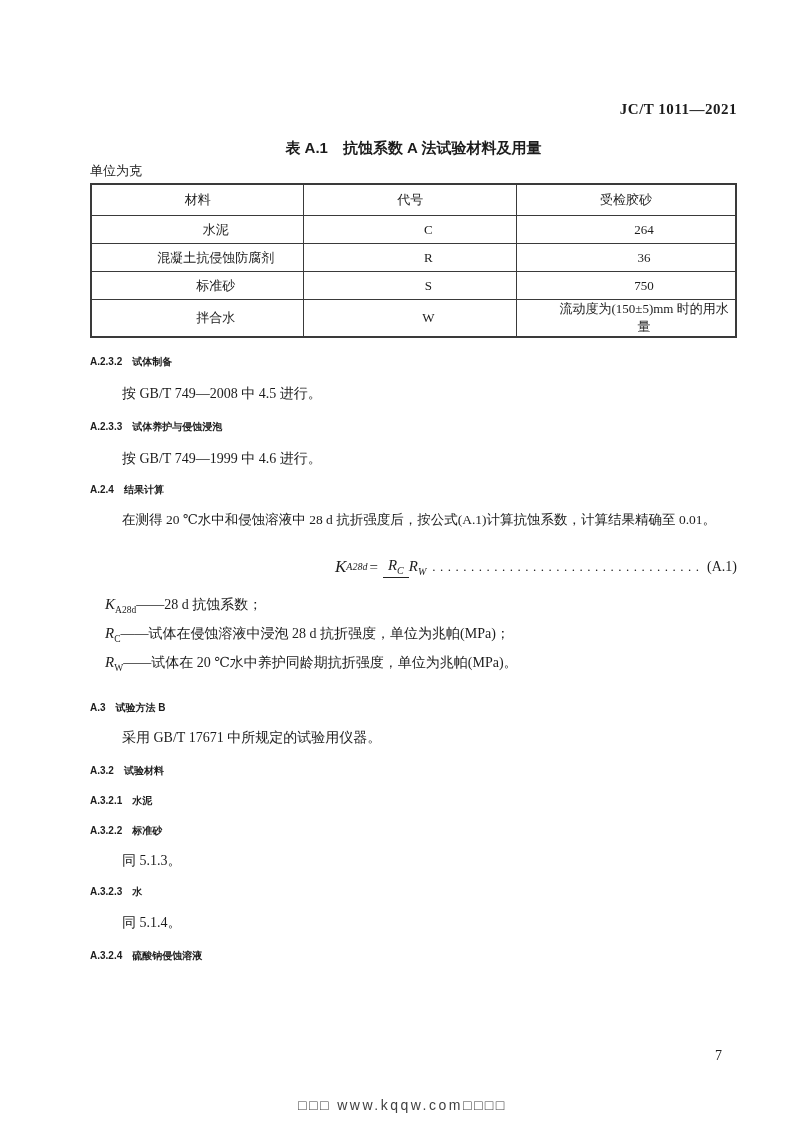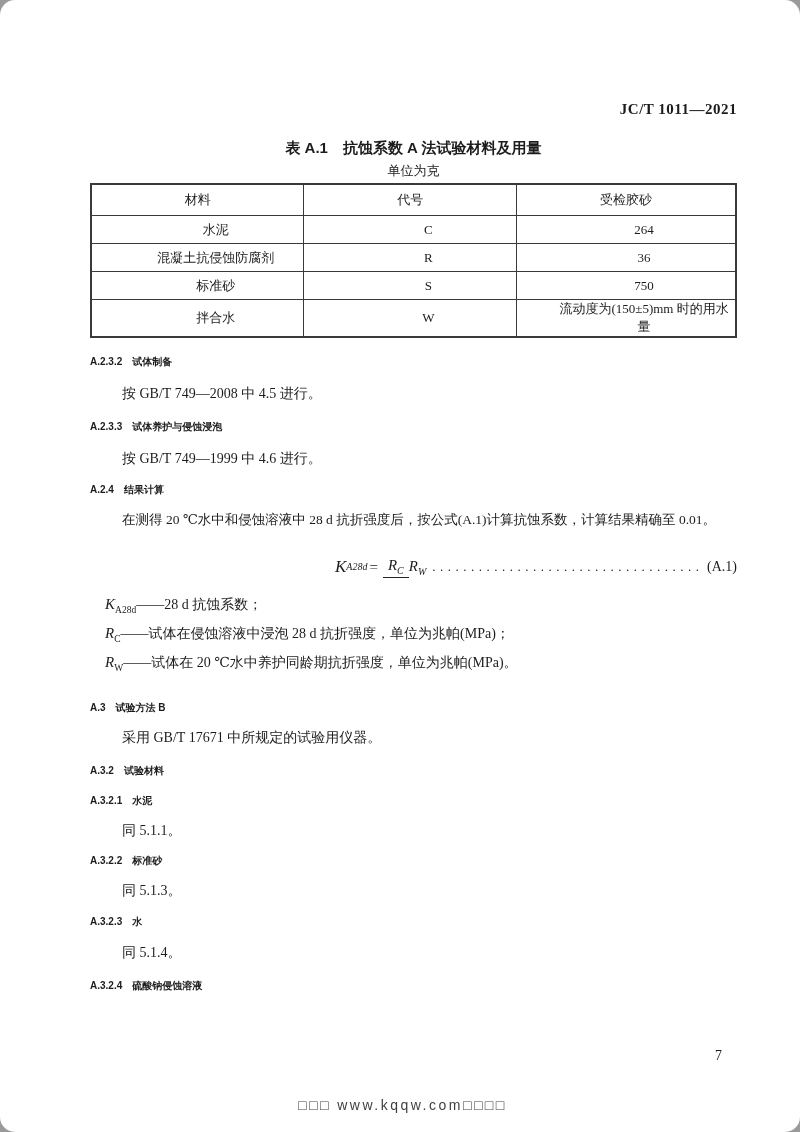--- a/index.html
+++ b/index.html
@@ -1,22 +1,22 @@
 <!DOCTYPE html>
 <html><head>
 <meta charset="utf-8">
 <style>
   html,body{margin:0;padding:0;background:#9a9a9a;}
   .page{position:relative;width:800px;height:1132px;background:#ffffff;margin:0 auto;
-        font-family:"Liberation Serif","DejaVu Serif",serif;color:#1c1c1c;overflow:hidden;border-radius:15px;}
+        font-family:"Liberation Serif","DejaVu Serif",serif;color:#1c1c1c;overflow:hidden;}
   .content{position:absolute;left:90px;top:0;width:647px;}
   .doc-code{padding-top:100px;text-align:right;font-weight:bold;font-size:15px;letter-spacing:.5px;line-height:18px;}
   .tbl-title{margin-top:20px;text-align:center;font-family:"Liberation Sans","DejaVu Sans",sans-serif;
              font-weight:bold;font-size:15px;line-height:19px;}
-  .unit-note{margin-top:6px;text-align:center;font-size:13px;line-height:16px;}
+  .unit-note{margin-top:6px;text-align:left;font-size:13px;line-height:16px;}
   table.a1{width:100%;border-collapse:collapse;margin-top:4px;border:2px solid #3a3a3a;}
   table.a1 th,table.a1 td{border:1px solid #3a3a3a;text-align:center;vertical-align:middle;
              font-size:13px;font-weight:normal;padding:0 4px;}
   table.a1 th{height:30px;}
   table.a1 td{height:27px;padding-left:40px;}
   .h{font-family:"Liberation Sans","DejaVu Sans",sans-serif;font-weight:bold;font-size:10px;line-height:18px;margin-top:15px;}
   .p{font-size:14px;line-height:18px;margin-top:14px;padding-left:32px;}
   .p.tight{font-size:13.5px;white-space:nowrap;}
   .mt12{margin-top:12px;}.mt13{margin-top:13px;}.mt20{margin-top:20px;}.mt24{margin-top:24px;}
   .formula{display:flex;align-items:center;margin-top:12px;height:52px;}
@@ -113,21 +113,20 @@
       <i>R</i><sub>W</sub><span>——</span><span>试体在 20 ℃水中养护同龄期抗折强度，单位为兆帕(MPa)。</span>
     </div>
 
     <div class="h mt20">A.3　试验方法 B</div>
 
     <div class="p mt12">采用 GB/T 17671 中所规定的试验用仪器。</div>
 
     <div class="h">A.3.2　试验材料</div>
 
     <div class="h mt12">A.3.2.1　水泥</div>
-    <div class="p mt12">同 5.1.1。</div>
 
     <div class="h mt12">A.3.2.2　标准砂</div>
     <div class="p mt12">同 5.1.3。</div>
 
     <div class="h mt13">A.3.2.3　水</div>
     <div class="p mt13">同 5.1.4。</div>
 
     <div class="h">A.3.2.4　硫酸钠侵蚀溶液</div>
 
   </div>

